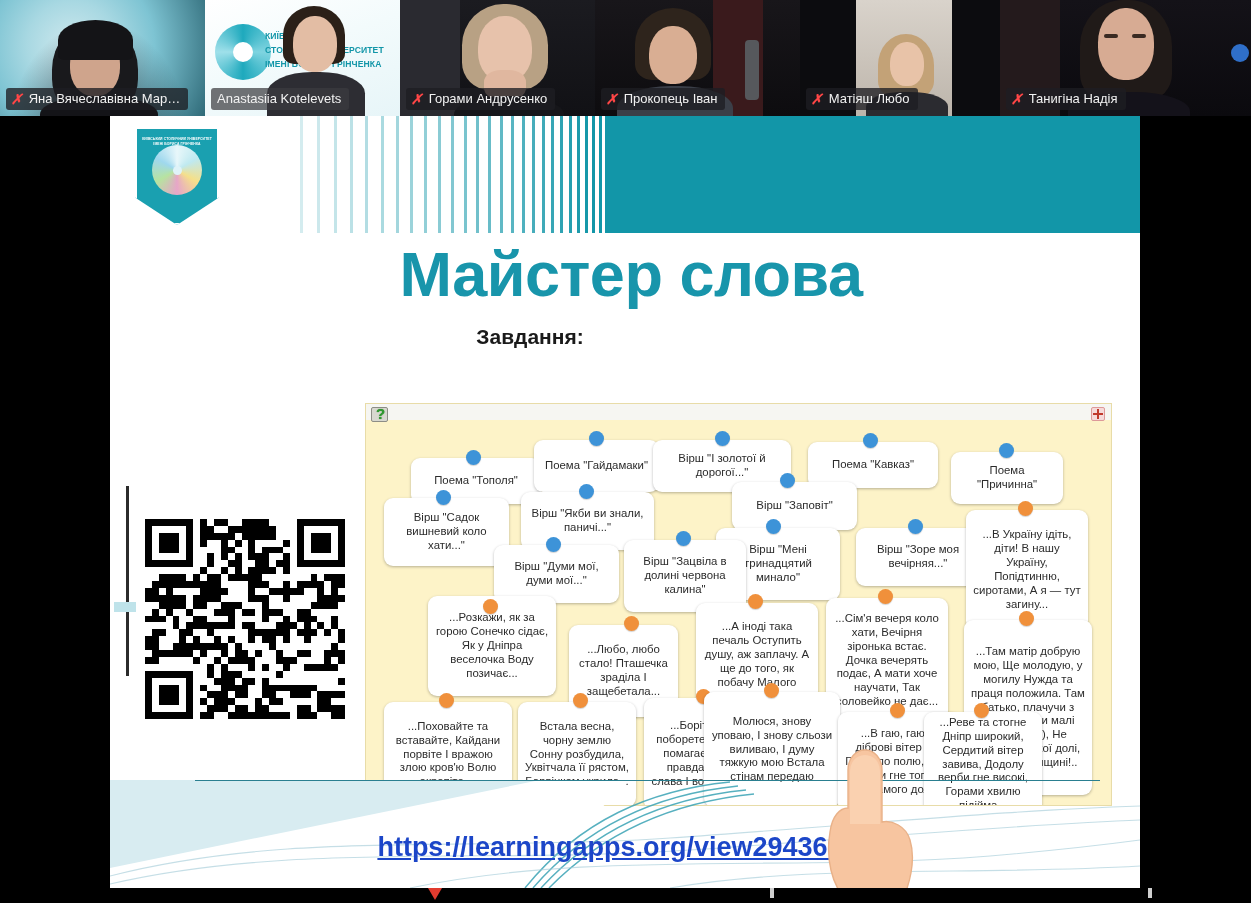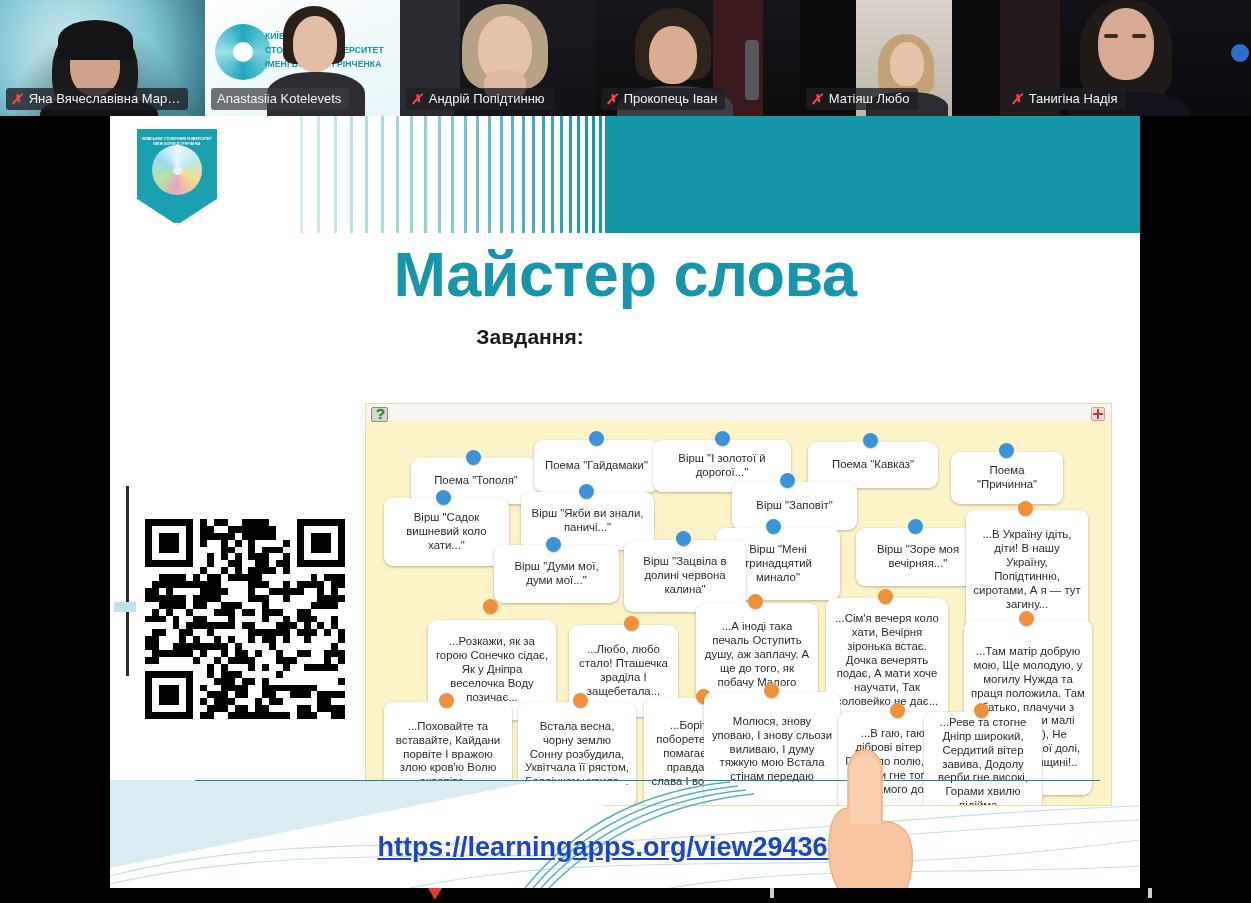--- a/index.html
+++ b/index.html
@@ -74,21 +74,21 @@
   .crest .star:after{
     content:""; position:absolute; left:50%; top:50%; width:9px;height:9px;
     margin:-4.5px 0 0 -4.5px; border-radius:50%; background:#dff3f8;
   }
   .hdr-title {
     position:absolute; right:22px; top:24px; width:500px;
     text-align:right; color:#ffffff; font-weight:bold;
     font-size:21.5px; line-height:1.38; letter-spacing:.2px;
   }
   .slide-title {
-    position:absolute; left:0; top:122px; width:1030px; text-align:center;
+    position:absolute; left:6px; top:122px; width:1030px; text-align:center;
     font-size:63px; font-weight:bold; color:#1895ab; letter-spacing:-.5px;
   }
   .task-label {
     position:absolute; left:0; top:209px; width:840px; text-align:center;
     font-size:21px; font-weight:bold; color:#1a1a1a;
   }
   .task-text {
     position:absolute; left:0; top:240px; width:1030px; text-align:center;
     font-size:21px; color:#1a1a1a;
   }
@@ -201,21 +201,21 @@
     <div class="tile" style="width:195px">
       <div class="vid" style="background:linear-gradient(180deg,#1b1b20 0%,#111115 100%);">
         <div style="position:absolute;left:0;top:0;width:60px;height:116px;background:#2a2a30;"></div>
         <div class="hair" style="left:62px;top:4px;width:86px;height:86px;background:#b8a184;border-radius:48% 48% 32% 32%;"></div>
         <div class="head" style="left:78px;top:16px;width:54px;height:66px;background:#e7c2ab;"></div>
         <div style="position:absolute;left:84px;top:70px;width:42px;height:30px;background:#e0b79f;border-radius:40%;"></div>
         <div class="torso" style="left:54px;top:96px;width:110px;height:40px;background:#16161a;"></div>
       </div>
       <div class="namebar">
         <span class="mic-off">✗</span>
-        <span>Андрій Попідтинню</span>
+        <span>Горами Андрусенко</span>
       </div>
     </div>
 
     <div class="tile" style="width:205px">
       <div class="vid" style="background:linear-gradient(180deg,#18161a 0%,#0d0c0f 100%);">
         <div style="position:absolute;left:118px;top:0;width:50px;height:116px;background:#3a1a1c;"></div>
         <div style="position:absolute;left:150px;top:40px;width:14px;height:60px;background:#56585c;border-radius:4px;"></div>
         <div class="hair" style="left:40px;top:8px;width:76px;height:72px;background:#2e241c;border-radius:50% 50% 22% 22%;"></div>
         <div class="head" style="left:54px;top:26px;width:48px;height:58px;background:#d9ae93;"></div>
         <div class="torso" style="left:22px;top:86px;width:116px;height:48px;background:#3b3f48;"></div>
@@ -368,21 +368,21 @@
           </div>
           <div class="dot blue" style="left: 180px; top: 133px;"></div>
           <div class="card" style="left: 258px; top: 136px; width: 122px; height: 72px;">
             <span>Вірш "Зацвіла в долині червона калина"</span>
           </div>
           <div class="dot blue" style="left: 310px; top: 127px;"></div>
           <div class="card" style="left: 600px; top: 106px; width: 122px; height: 120px;">
             <span>...В Україну ідіть, діти! В нашу Україну, Попідтинню, сиротами, А я — тут загину...</span>
           </div>
           <div class="dot orange" style="left: 652px; top: 97px;"></div>
-          <div class="card" style="left: 62px; top: 216px; width: 128px; height: 100px;">
+          <div class="card" style="left: 62px; top: 192px; width: 128px; height: 100px;">
             <span>...Розкажи, як за горою Сонечко сідає, Як у Дніпра веселочка Воду позичає...</span>
           </div>
           <div class="dot orange" style="left: 117px; top: 195px;"></div>
           <div class="card" style="left: 203px; top: 221px; width: 109px; height: 92px;">
             <span>...Любо, любо стало! Пташечка зраділа І защебетала...</span>
           </div>
           <div class="dot orange" style="left: 258px; top: 212px;"></div>
           <div class="card" style="left: 330px; top: 199px; width: 122px; height: 118px;">
             <span>...А іноді така печаль Оступить душу, аж заплачу. А ще до того, як побачу Малого хлопчика в селі...</span>
           </div>

